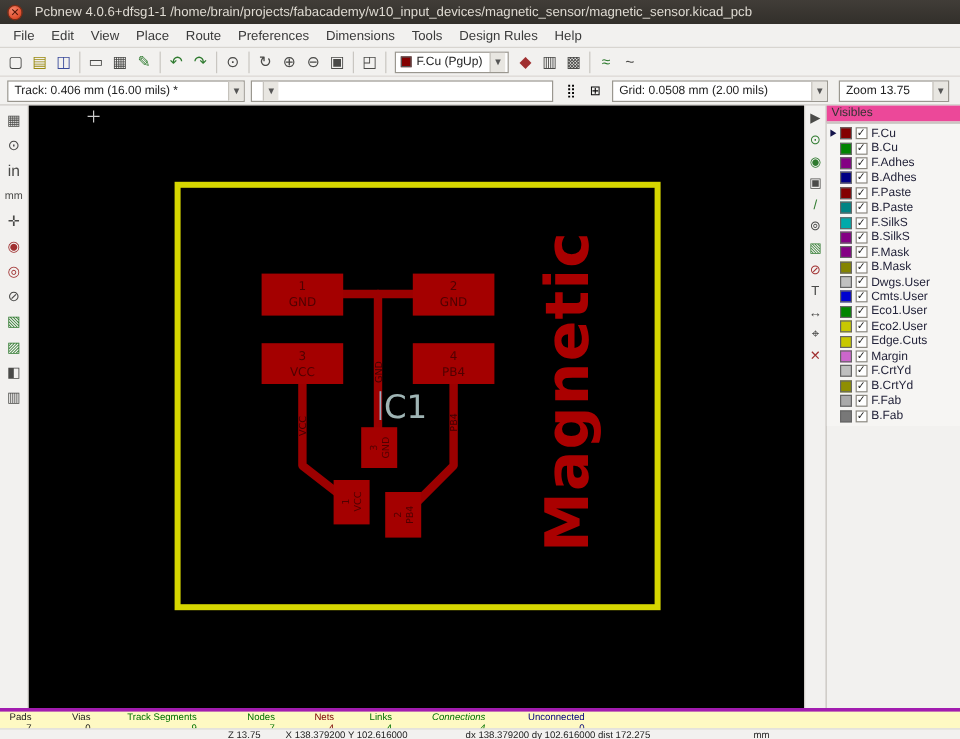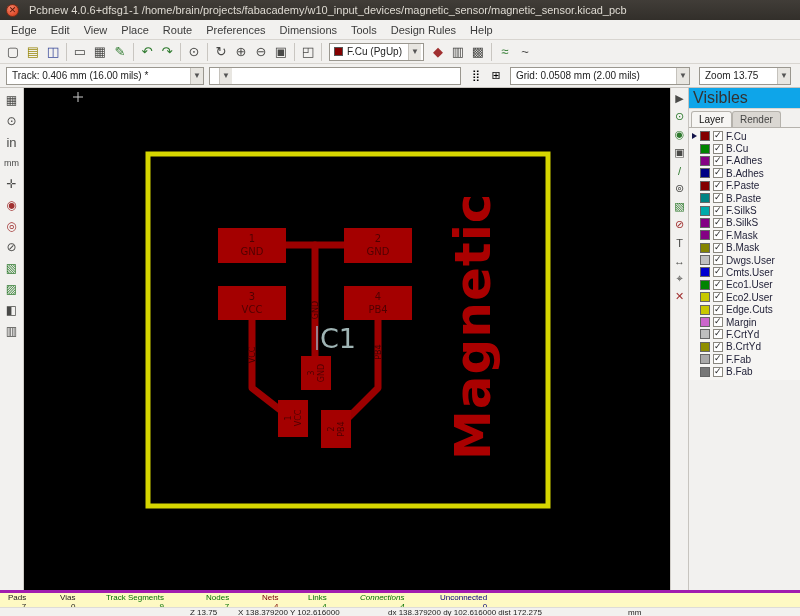--- a/index.html
+++ b/index.html
@@ -33,21 +33,21 @@
   .main { display:flex; height:502px; }
   .lefttools { width:24px; background:#f2f1ef; border-right:1px solid #d0cdc8; display:flex; flex-direction:column; align-items:center; padding-top:2px; }
   .lefttools .ticon, .righttools .ticon { width:20px; height:20px; font-size:12px; margin-bottom:1px; }
   .canvas { width:646px; height:502px; background:#000; position:relative; }
   .canvas svg { display:block; }
   .righttools { width:18px; background:#f2f1ef; border-left:1px solid #d0cdc8; display:flex; flex-direction:column; align-items:center; padding-top:2px; }
   .righttools .ticon { width:17px; height:17px; font-size:11px; }
 
   
   .panel { width:112px; background:#f2f1ef; border-left:1px solid #c7c4bf; font-size:10px; }
-  .pcaption { font-size:16px; color:#333; padding:1px 4px; border-bottom:1px solid #d8d5d0; background:#0ea5e9; }
+  .pcaption { font-size:10px; color:#333; padding:1px 4px; border-bottom:1px solid #d8d5d0; background:#ec4899; }
   .ptabs { display:flex; padding:2px 2px 0 2px; }
   .ptab { padding:2px 7px; font-size:10px; border:1px solid #b5b2ac; border-bottom:none; background:#dad7d2; color:#444; border-radius:3px 3px 0 0; }
   .ptab.active { background:#f6f5f3; color:#111; position:relative; top:0; }
   .llist { border-top:1px solid #b5b2ac; background:#f6f5f3; padding:2px 0 2px 2px; }
   .lrow { display:flex; align-items:center; height:12.4px; position:relative; padding-left:9px; }
   .lrow.active::before { content:""; position:absolute; left:1px; top:3px; border:3px solid transparent; border-left:5px solid #14144a; }
   .lsw { width:10px; height:10px; border:1px solid #666; flex:none; }
   .lcb { appearance:none; -webkit-appearance:none; width:10px; height:10px; background:#fff; border:1px solid #8a877f; margin:0 3px; position:relative; flex:none; }
   .lcb:checked::after { content:"✓"; position:absolute; left:0px; top:-2px; font-size:9px; color:#222; }
   .lname { color:#23233a; white-space:nowrap; }
@@ -62,21 +62,21 @@
 </style>
 </head>
 <body>
 
 <div class="titlebar">
   <div class="closebtn">✕</div>
   <div class="wtitle">Pcbnew 4.0.6+dfsg1-1 /home/brain/projects/fabacademy/w10_input_devices/magnetic_sensor/magnetic_sensor.kicad_pcb</div>
 </div>
 
 <div class="menubar">
-  <span class="menuitem">Edge</span>
+  <span class="menuitem">File</span>
   <span class="menuitem">Edit</span>
   <span class="menuitem">View</span>
   <span class="menuitem">Place</span>
   <span class="menuitem">Route</span>
   <span class="menuitem">Preferences</span>
   <span class="menuitem">Dimensions</span>
   <span class="menuitem">Tools</span>
   <span class="menuitem">Design Rules</span>
   <span class="menuitem">Help</span>
 </div>
@@ -230,24 +230,20 @@
     <span class="ticon green">▧</span>
     <span class="ticon red">⊘</span>
     <span class="ticon">T</span>
     <span class="ticon">↔</span>
     <span class="ticon">⌖</span>
     <span class="ticon red">✕</span>
   </div>
 
   <div class="panel">
     <div class="pcaption">Visibles</div>
-    <div class="ptabs">
-      <span class="ptab active">Layer</span>
-      <span class="ptab">Render</span>
-    </div>
     <div class="llist">
       <div class="lrow active">
           <span class="lsw" style="background-color: rgb(132, 0, 0);"></span>
           <input class="lcb" type="checkbox" checked="true" style="">
           <span class="lname">F.Cu</span>
         </div>
       <div class="lrow">
           <span class="lsw" style="background-color: rgb(0, 132, 0);"></span>
           <input class="lcb" type="checkbox" checked="true" style="">
           <span class="lname">B.Cu</span>

